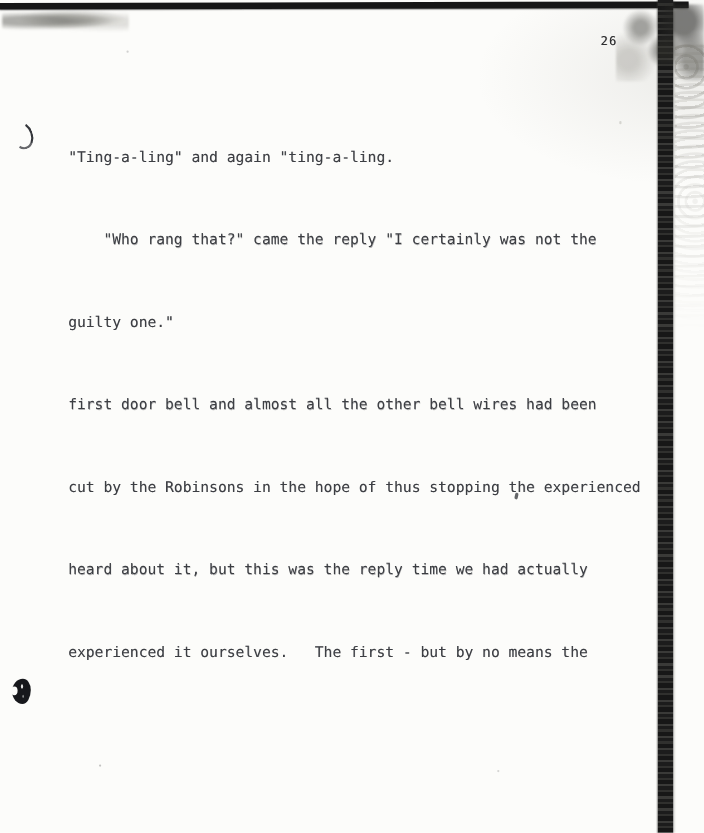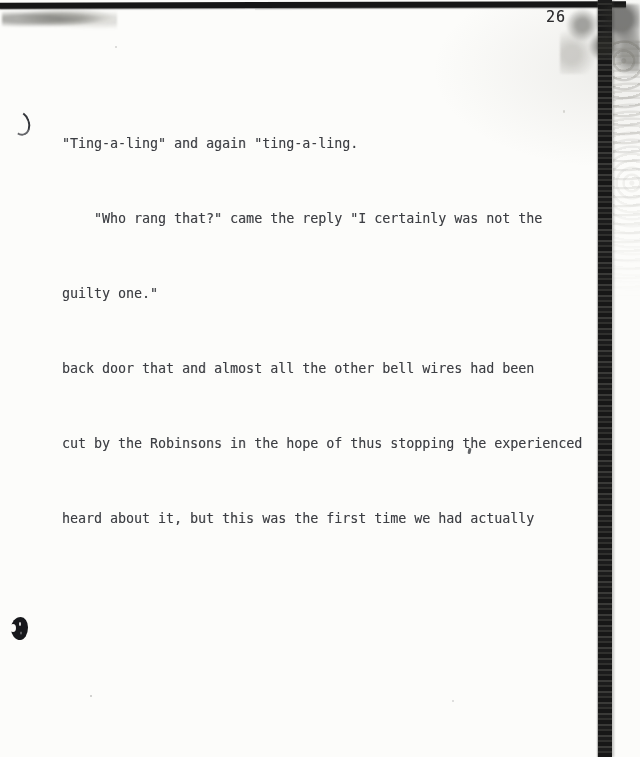--- a/index.html
+++ b/index.html
@@ -138,22 +138,22 @@
   .speck-1 { left: 468px; top: 448px; width: 3px; height: 6px; background: rgba(50,52,56,0.75); transform: rotate(12deg); }
   .speck-2 { left: 90px;  top: 695px; width: 2px; height: 2px; background: rgba(90,90,90,0.35); }
   .speck-3 { left: 452px; top: 700px; width: 2px; height: 2px; background: rgba(120,120,120,0.3); }
   .speck-4 { left: 115px; top: 46px;  width: 2px; height: 2px; background: rgba(130,130,130,0.35); }
   .speck-5 { left: 563px; top: 110px; width: 2px; height: 3px; background: rgba(140,138,130,0.3); }
 
   
   .page-number {
     position: absolute;
     left: 546px;
-    top: 8px;
-    font-size: 15px;
+    top: 31px;
+    font-size: 11px;
     letter-spacing: 1px;
     color: #2d2d2f;
     text-shadow: 0.3px 0.3px 0.6px rgba(45,45,47,0.5);
   }
 
   
   .textblock {
     position: absolute;
     left: 62px;
     top: 81px;
@@ -186,23 +186,24 @@
   <div class="speck speck-3"></div>
   <div class="speck speck-4"></div>
   <div class="speck speck-5"></div>
 
   <div class="page-number">26</div>
 
   <div class="textblock">
     <div class="line">"Ting-a-ling" and again "ting-a-ling.</div>
     <div class="line">    "Who rang that?" came the reply "I certainly was not the</div>
     <div class="line">guilty one."</div>
-    <div class="line">back door that and almost all the other bell wires had been</div>
+    <div class="line">first door bell and almost all the other bell wires had been</div>
     <div class="line">cut by the Robinsons in the hope of thus stopping the experienced</div>
-    <div class="line">heard about it, but this was the first time we had actually</div>
+    <div class="line">heard about it, but this was the reply time we had actually</div>
+    <div class="line">experienced it ourselves.   The first - but by no means the</div>
     
     
     
     
     
     
     
     
     
     

